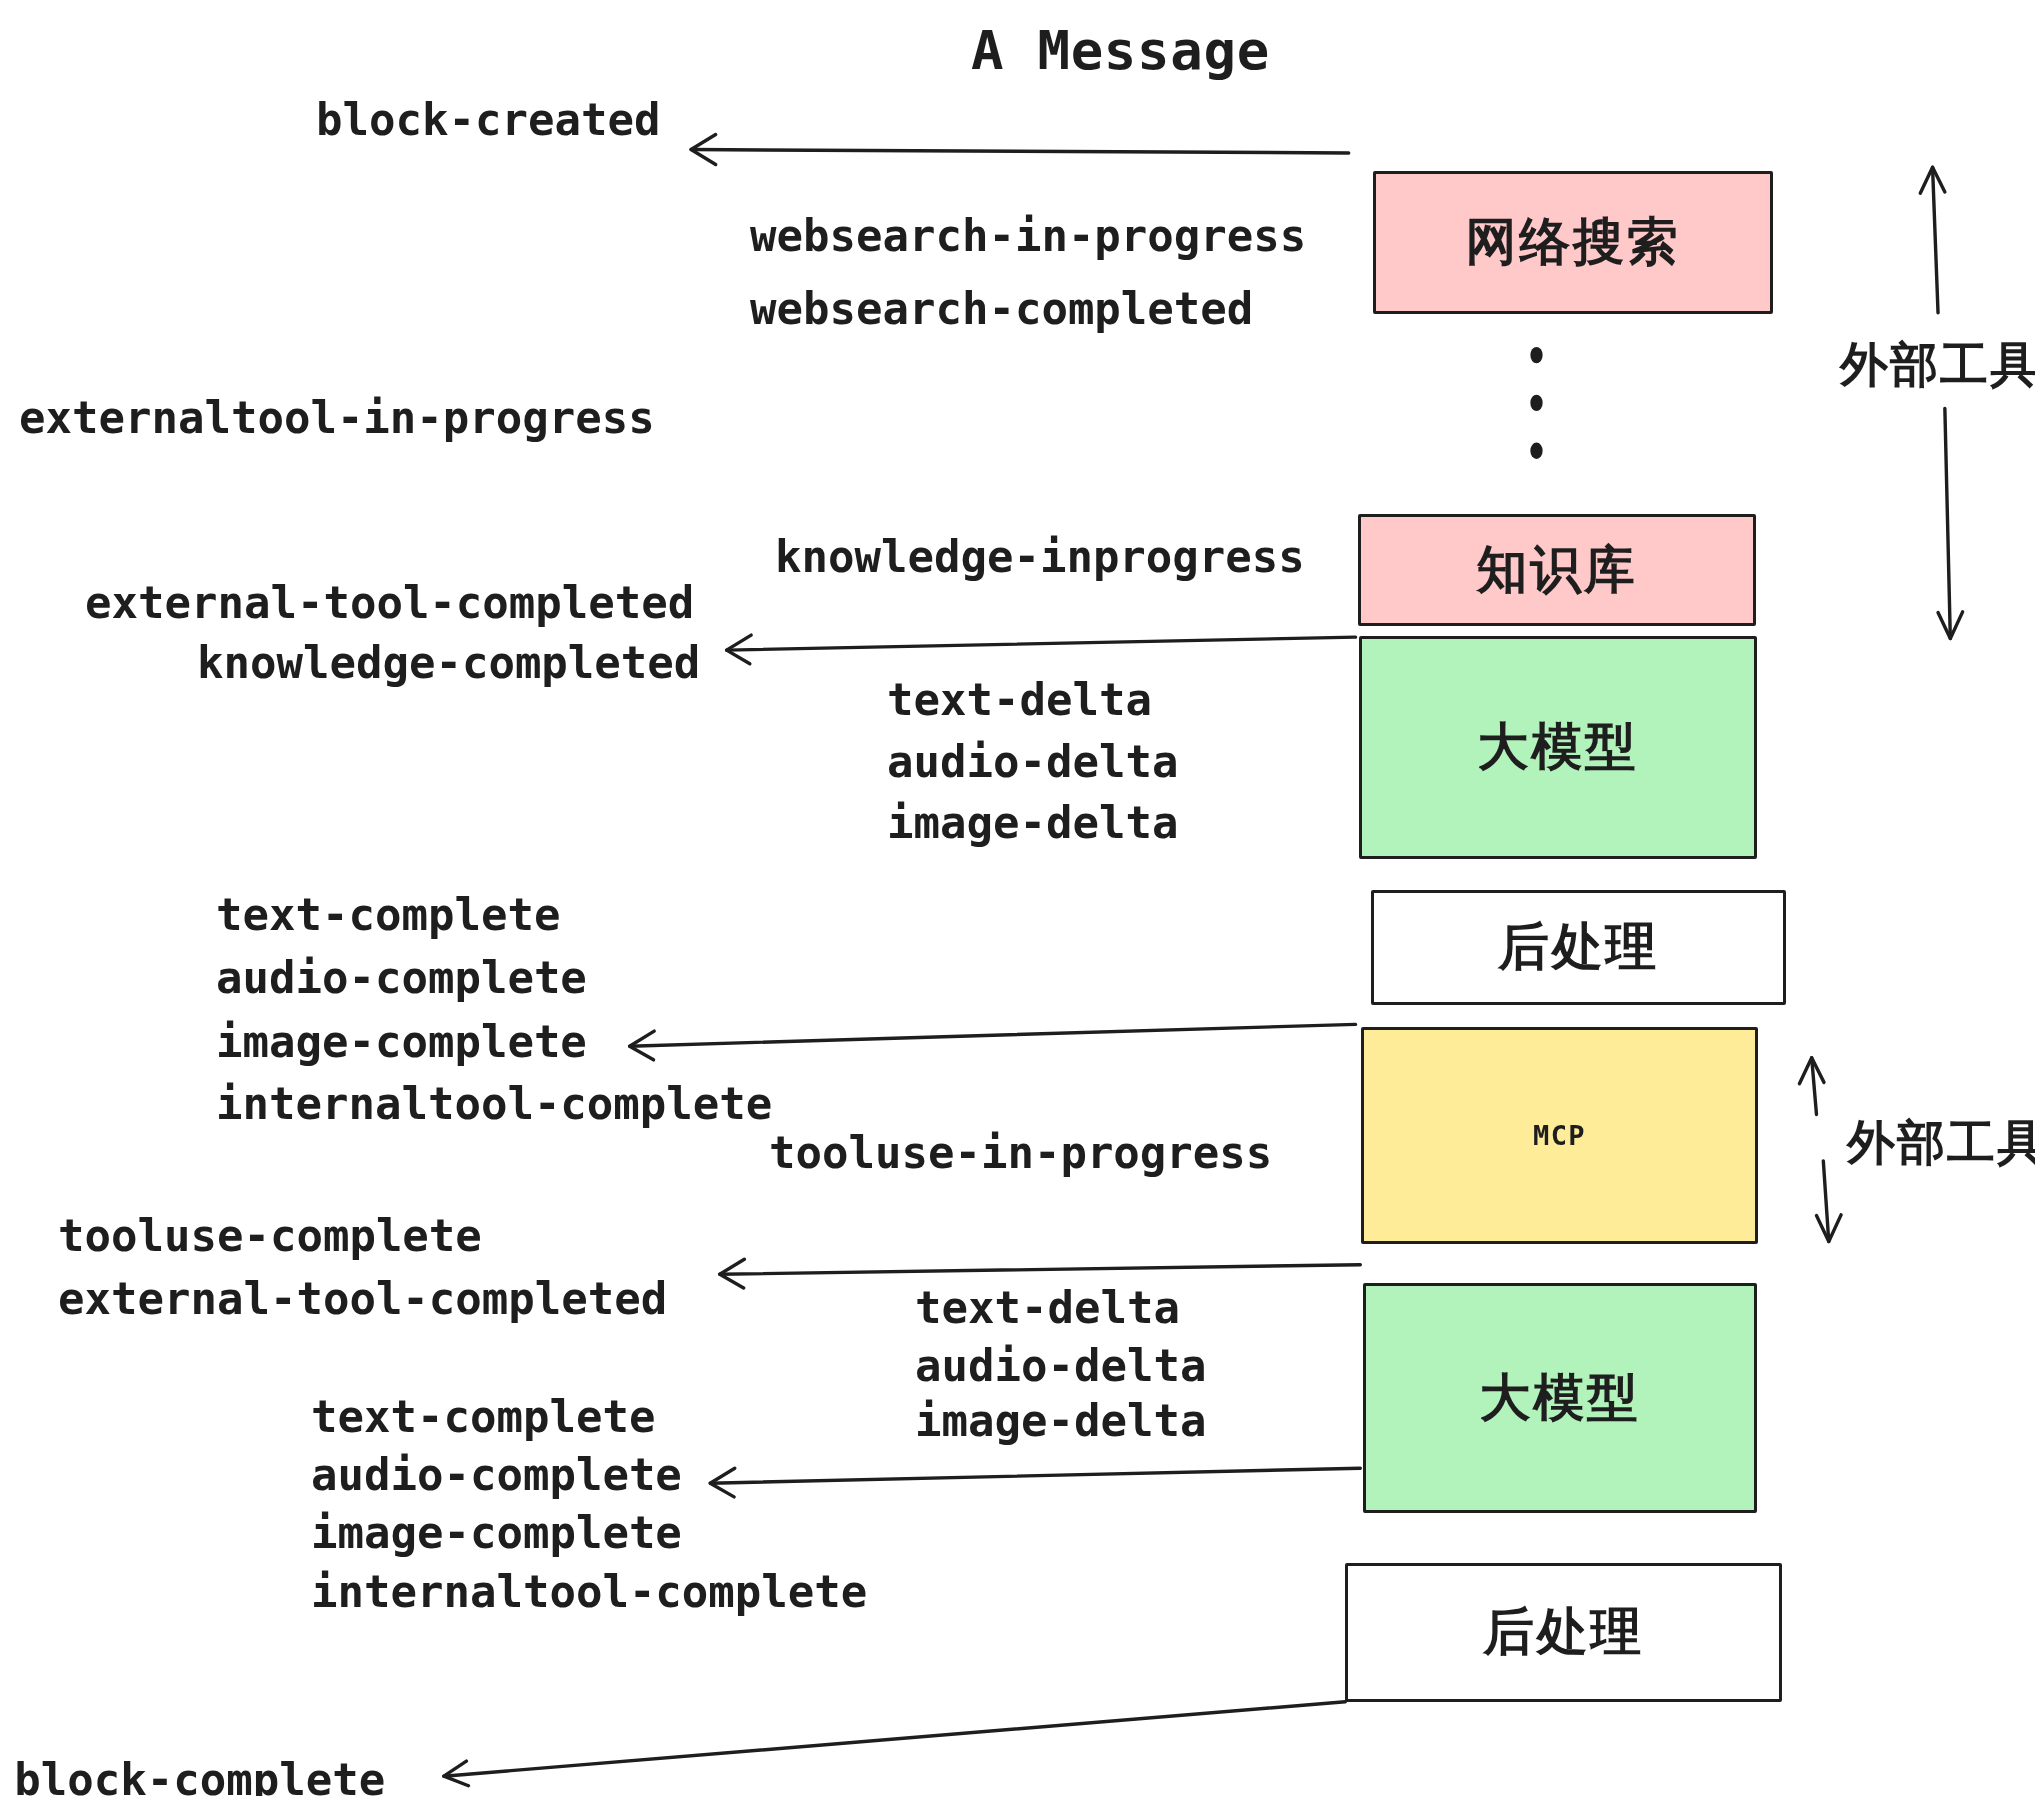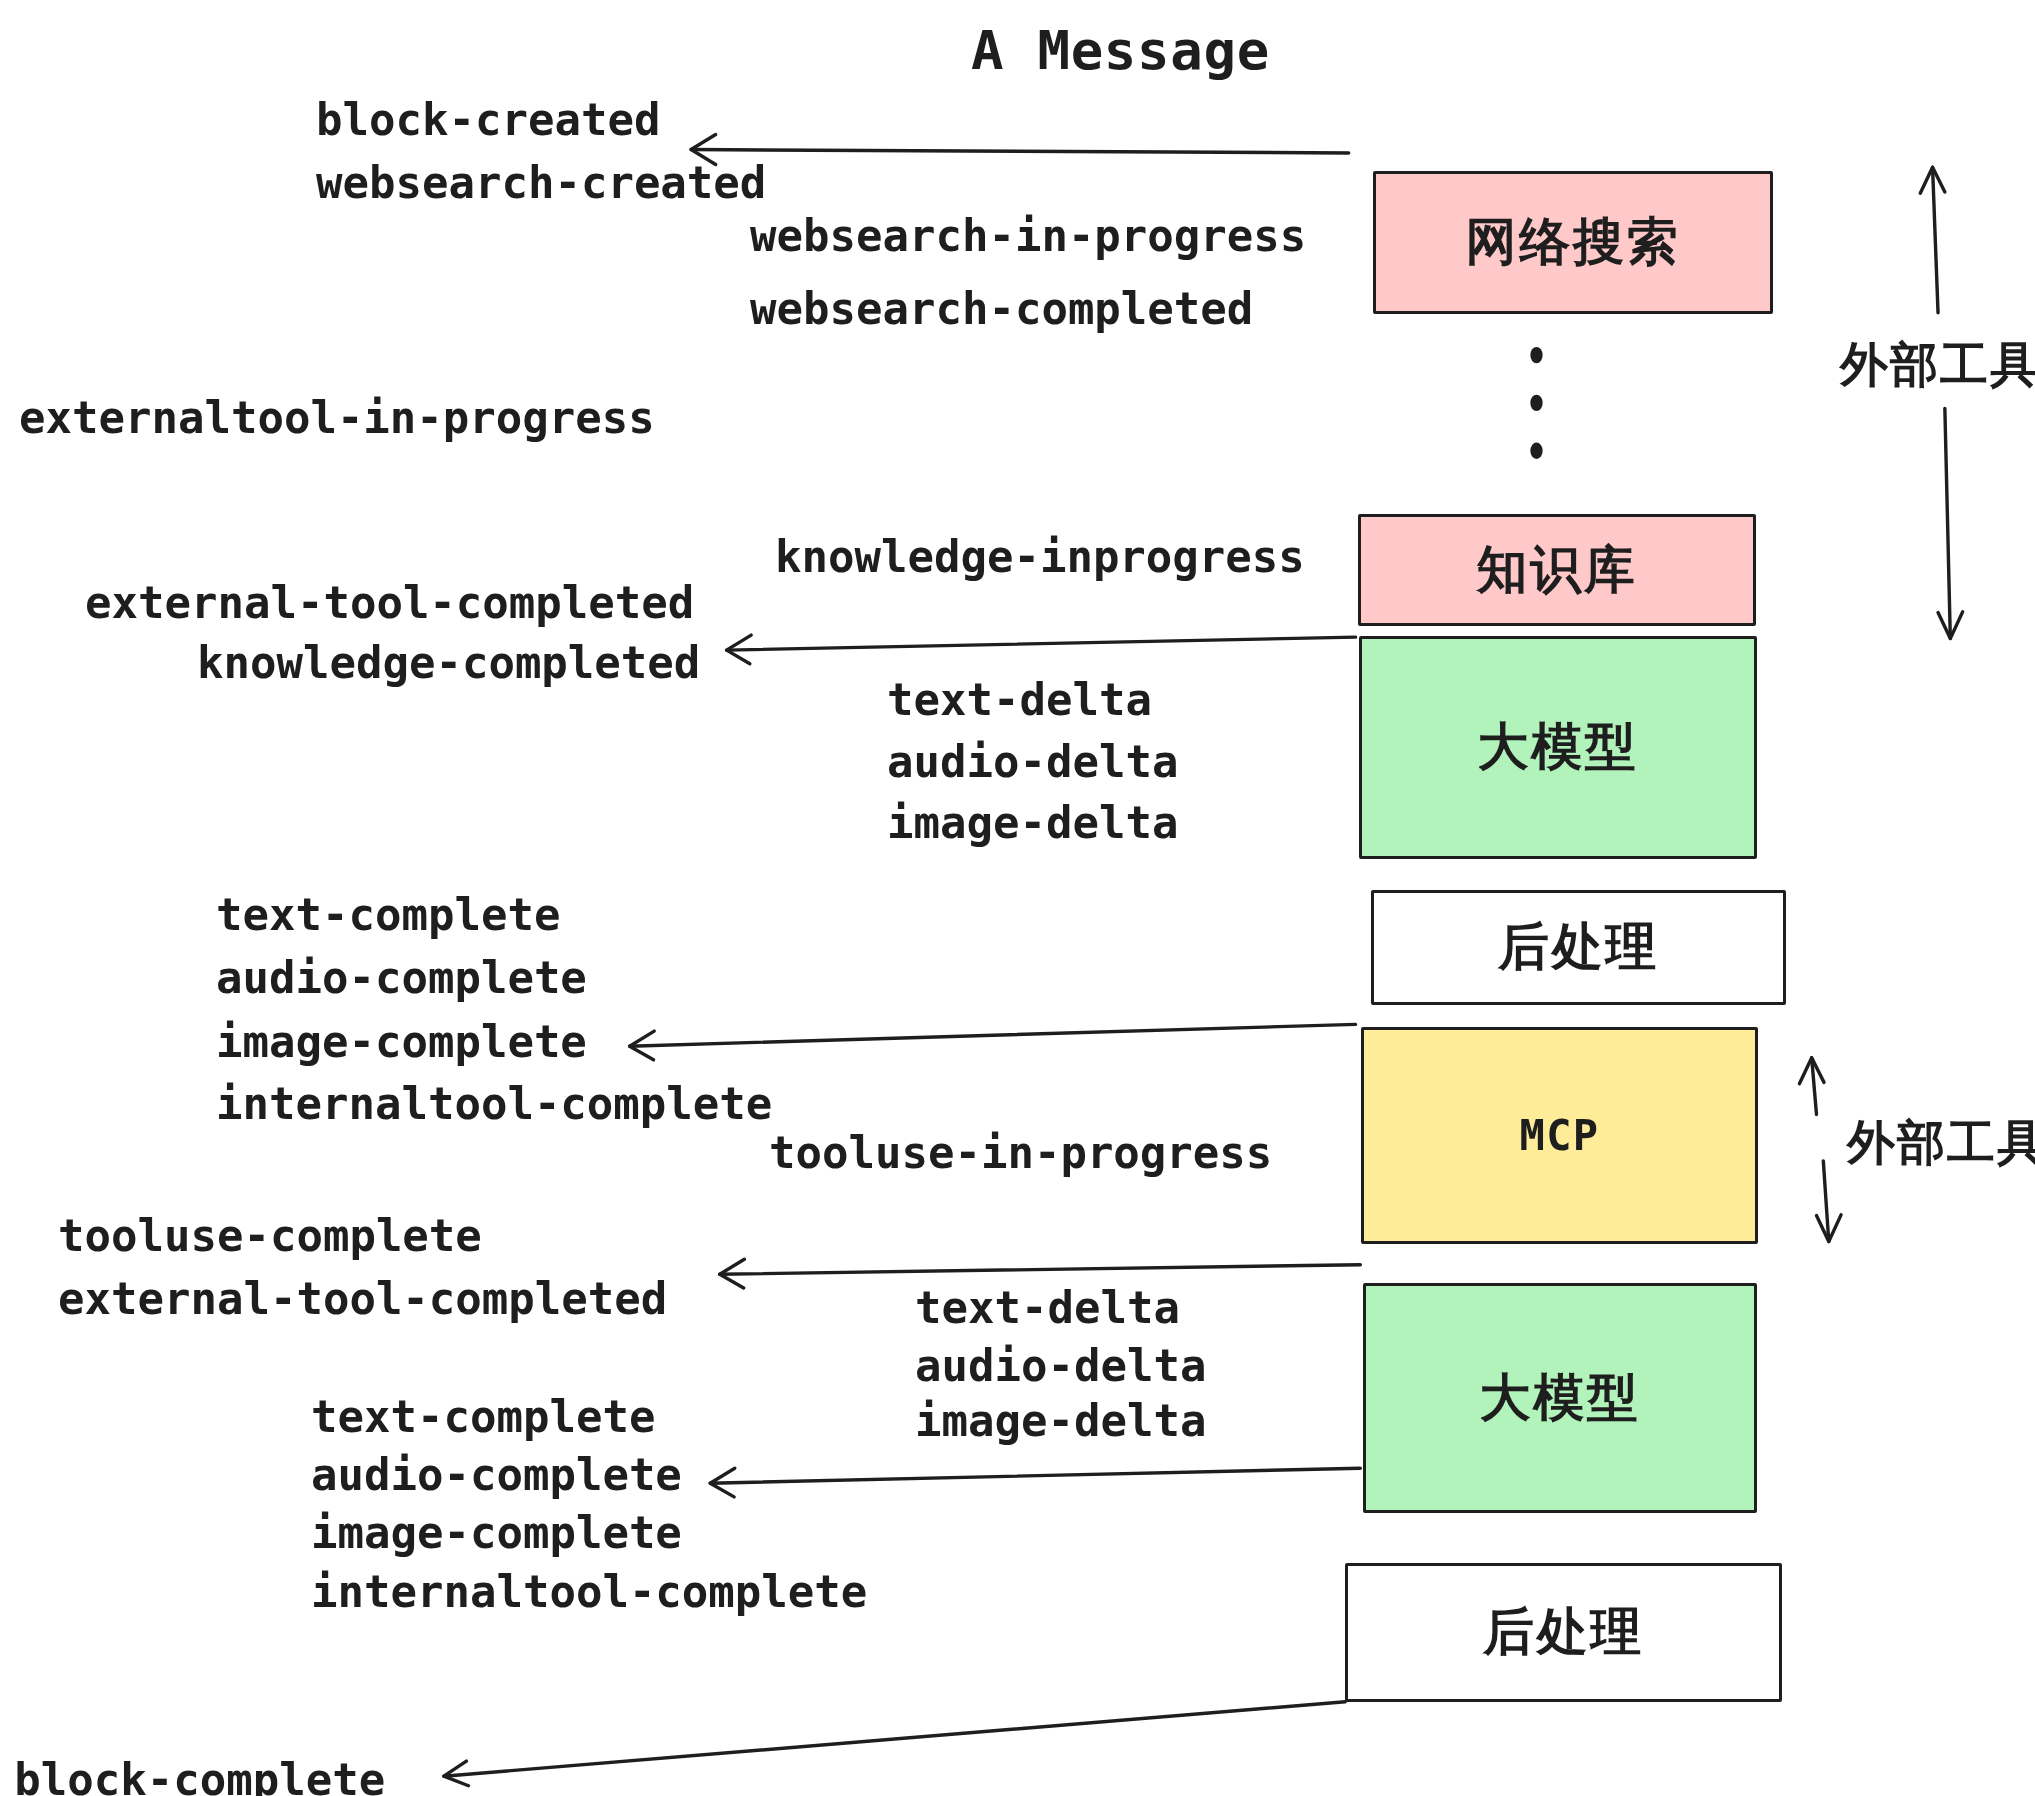--- a/index.html
+++ b/index.html
@@ -5,21 +5,21 @@
   html,body{margin:0;padding:0;background:#ffffff;}
   body{width:2035px;height:1796px;position:relative;overflow:hidden;
        font-family:"DejaVu Sans Mono", monospace;color:#1e1e1e;}
   .canvas{position:absolute;inset:0;width:2035px;height:1796px;}
   .title{position:absolute;font-size:54px;font-weight:bold;letter-spacing:0.7px;white-space:nowrap;}
   .evt{position:absolute;font-size:44px;font-weight:bold;line-height:1;white-space:nowrap;text-align:right;}
   .box{position:absolute;border:3.4px solid #1e1e1e;border-radius:2px;
        display:flex;align-items:center;justify-content:center;box-sizing:border-box;}
   .box-label{font-family:"Liberation Sans","DejaVu Sans",sans-serif;
              font-size:51px;font-weight:bold;letter-spacing:2.7px;white-space:nowrap;}
-  .box-label.mono{font-family:"DejaVu Sans Mono",monospace;font-size:42px;letter-spacing:1.4px;}
+  .box-label.mono{font-family:"DejaVu Sans Mono",monospace;font-size:27px;letter-spacing:1.4px;}
   .annot{position:absolute;font-family:"Liberation Sans","DejaVu Sans",sans-serif;
          font-size:48px;font-weight:bold;letter-spacing:2px;white-space:nowrap;}
   svg.overlay{position:absolute;left:0;top:0;pointer-events:none;}
   svg.overlay line, svg.overlay polyline{stroke:#1e1e1e;stroke-width:5;fill:none;
          stroke-linecap:round;stroke-linejoin:round;}
   svg.overlay ellipse{fill:#1e1e1e;}
 </style>
 </head>
 <body>
 
@@ -97,21 +97,20 @@
 
   <div class="box" style="left: 1363px; top: 1283px; width: 394px; height: 230px; background: rgb(178, 242, 187);">
     <span class="box-label">大模型</span>
   </div>
 
   <div class="box" style="left: 1345px; top: 1563px; width: 437px; height: 139px; background: rgb(255, 255, 255);">
     <span class="box-label">后处理</span>
   </div>
 
   <div class="evt" style="left:316px;top:98px">block-created</div>
-  <div class="evt" style="left:316px;top:161px">websearch-created</div>
   <div class="evt" style="left:750px;top:214px">websearch-in-progress</div>
   <div class="evt" style="left:750px;top:287px">websearch-completed</div>
   <div class="evt" style="left:19px;top:396px">externaltool-in-progress</div>
   <div class="evt" style="left:775px;top:535px">knowledge-inprogress</div>
   <div class="evt" style="left:85px;top:581px">external-tool-completed</div>
   <div class="evt" style="left:197px;top:641px">knowledge-completed</div>
   <div class="evt" style="left:887px;top:678px">text-delta</div>
   <div class="evt" style="left:887px;top:740px">audio-delta</div>
   <div class="evt" style="left:887px;top:801px">image-delta</div>
   <div class="evt" style="left:216px;top:893px">text-complete</div>

